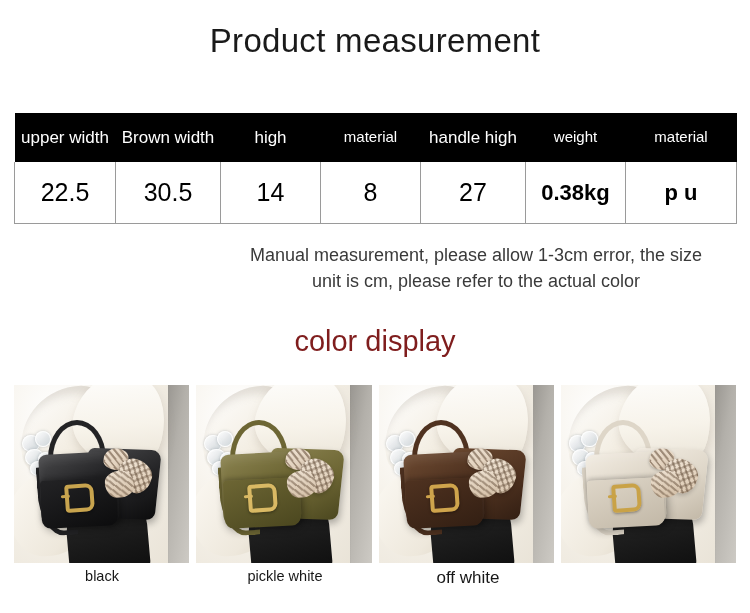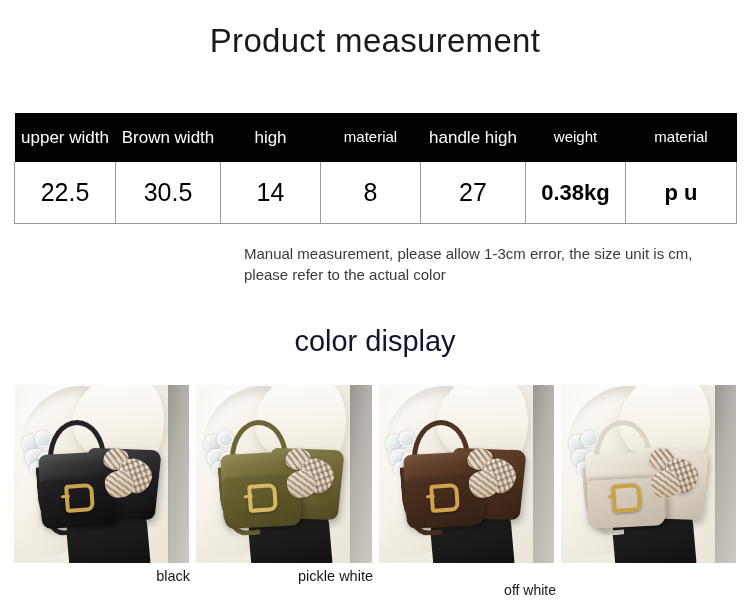--- a/index.html
+++ b/index.html
@@ -69,38 +69,38 @@
   col.c1 { width: 105px; }
   col.c2 { width: 100px; }
   col.c3 { width: 100px; }
   col.c4 { width: 105px; }
   col.c5 { width: 100px; }
   col.c6 { width: 111px; }
 
   
   .disclaimer {
     position: absolute;
-    left: 244px;
+    left: 236px;
     top: 243px;
     width: 480px;
-    font-size: 15px;
+    font-size: 18px;
     color: #3a3a3a;
     line-height: 1.42;
-    text-align: left;
+    text-align: center;
   }
 
   
   .section-heading {
     position: absolute;
     left: 0;
     top: 325px;
     width: 750px;
     text-align: center;
     font-size: 29px;
-    color: #0f172a;
+    color: #7f1d1d;
     font-weight: 400;
   }
 
   
   .photo-strip {
     position: absolute;
     left: 14px;
     top: 385px;
     width: 722px;
     height: 178px;
@@ -309,27 +309,27 @@
   .label-row {
     position: absolute;
     left: 14px;
     top: 568px;
     width: 722px;
     display: flex;
     gap: 7px;
   }
   .label-cell {
     width: 176px;
-    text-align: right;
+    text-align: center;
     color: #171717;
     font-weight: 400;
   }
   .label-cell.sz-md { font-size: 14.5px; }
   .label-cell.sz-lg { font-size: 18.5px; }
-  .label-cell.sz-sm { font-size: 14px; margin-top: 14px; }
+  .label-cell.sz-sm { font-size: 17px; }
 </style>
 </head>
 <body>
 
 <div class="page-title">Product measurement</div>
 
 <div class="spec-table-wrap">
   <table class="spec-table">
     <colgroup>
       <col class="c0">

